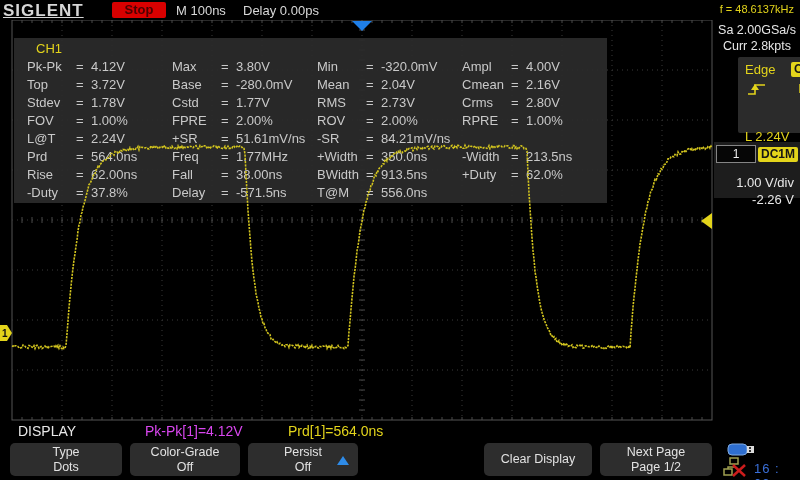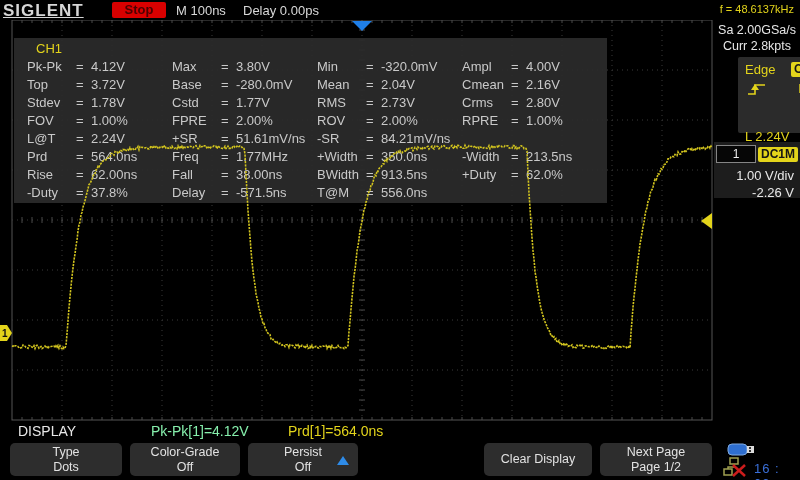--- a/index.html
+++ b/index.html
@@ -34,25 +34,25 @@
   .trow1{display:flex;justify-content:space-between;align-items:center;padding:5px 3px 0 7px;}
   .trow2{display:flex;justify-content:space-between;align-items:center;padding:4px 7px 0 9px;}
   .trow3{padding:7px 0 0 7px;margin-top:26px;}
   .badge{background:#e3d41b;color:#151515;font-weight:bold;font-size:12px;line-height:15px;
          padding:0 3px;border-radius:2px;}
   .side-ch{position:absolute;left:714px;top:142px;width:86px;height:56px;background:#1d1d1d;z-index:4;}
   .chrow{display:flex;justify-content:space-between;align-items:center;padding:3px 2px 0 2px;}
   .chnum{width:38px;height:16px;background:#060606;border:1px solid #858585;color:#eeeeee;
          text-align:center;font-size:12px;line-height:16px;}
   .chscale,.choffset{text-align:right;color:#e8e8e8;font-size:13px;padding-right:6px;line-height:17px;}
-  .chscale{padding-top:4px;}
+  .chscale{padding-top:11px;}
   
   .statusrow{position:absolute;left:0;top:421px;width:800px;height:21px;z-index:5;}
   .menuname{position:absolute;left:18px;top:2px;color:#e8e8e8;font-size:14px;}
-  .meas1{position:absolute;left:145px;top:2px;color:#86efac;font-size:14px;margin-left:6px;}
+  .meas1{position:absolute;left:145px;top:2px;color:#d946ef;font-size:14px;}
   .meas2{position:absolute;left:288px;top:2px;color:#e3d41b;font-size:14px;}
   .btn{position:absolute;top:443px;height:33px;background:#2d2d2d;border-radius:5px;
        color:#e2e2e2;font-size:12.5px;line-height:15px;display:flex;flex-direction:column;
        justify-content:center;align-items:center;z-index:5;}
   .b1{left:10px;width:112px;} .b2{left:130px;width:110px;} .b3{left:248px;width:110px;}
   .b4{left:484px;width:108px;} .b5{left:600px;width:112px;}
   .arrowup{position:absolute;right:9px;top:13px;width:0;height:0;
            border-left:6px solid transparent;border-right:6px solid transparent;
            border-bottom:9px solid #2e8be8;}
   .tray{position:absolute;left:720px;top:440px;width:80px;height:40px;z-index:5;}

